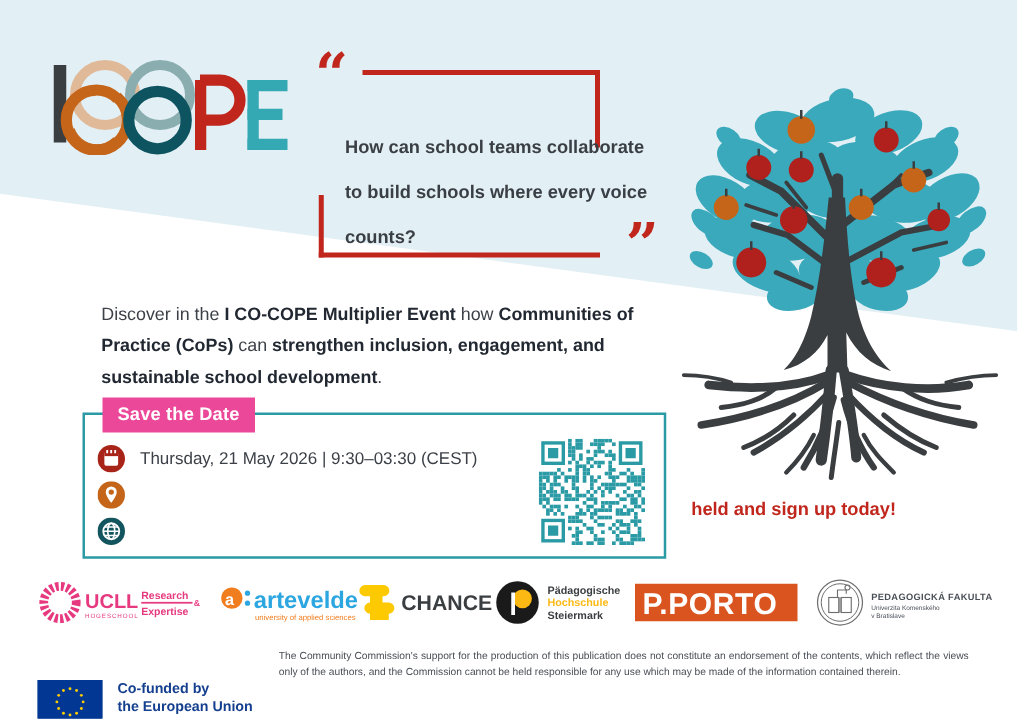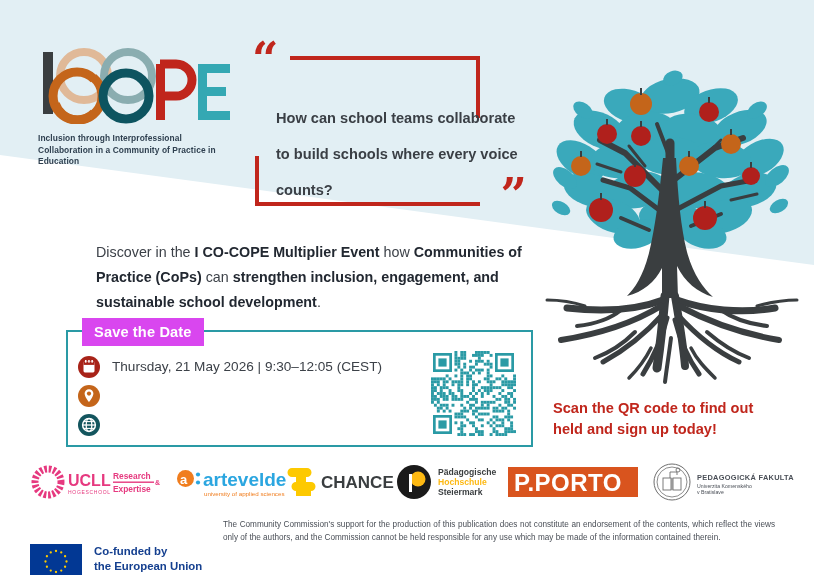--- a/index.html
+++ b/index.html
@@ -25,31 +25,31 @@
   .qt-h{left:38px;top:16px;width:190px;height:4px;}
   .qt-v{left:224px;top:16px;width:4px;height:62px;}
   .qb-v{left:3px;top:116px;width:4px;height:50px;}
   .qb-h{left:3px;top:162px;width:225px;height:4px;}
   .quote-text{
     position:absolute;left:24px;top:42px;width:250px;
     font-size:14.6px;font-weight:bold;line-height:36px;color:#3a3f45;margin-top:18px;
   }
   
   .intro{
-    position:absolute;left:96px;top:240px;width:450px;
+    position:absolute;left:81px;top:240px;width:450px;
     font-size:14.3px;line-height:25px;color:#3c4148;
   }
   .intro b{color:#222831;}
   
   .std-box{
     position:absolute;left:66px;top:330px;width:463px;height:113px;
     border:2px solid #2a9aa5;background:transparent;
   }
   .std-tab{
-    position:absolute;left:82px;top:318px;height:28px;background:#d946ef;
+    position:absolute;left:82px;top:318px;height:28px;background:#ec4899;
     display:flex;align-items:center;padding:0 12px;
     font-size:14.6px;font-weight:bold;color:#ffffff;letter-spacing:.01em;
   }
   .std-rows{position:absolute;left:78px;top:352px;}
   .std-row{display:flex;align-items:center;height:29px;}
   .std-ico{width:22px;height:22px;border-radius:50%;flex:0 0 22px;position:relative;margin-right:12px;}
   .std-txt{font-size:13.6px;color:#3c4148;white-space:nowrap;}
   .qr{position:absolute;left:431px;top:351px;width:85px;height:85px;}
   
   .scan{
@@ -95,21 +95,20 @@
 
         <rect x="118" y="18" width="9" height="56" fill="#c0261c"></rect>
         <path d="M 122 18 L 138 18 A 16 16 0 0 1 138 50 L 122 50" fill="none" stroke="#c0261c" stroke-width="9"></path>
 
         <rect x="160" y="18" width="9" height="56" fill="#34a8b3"></rect>
         <rect x="160" y="18" width="32" height="9" fill="#34a8b3"></rect>
         <rect x="160" y="41" width="28" height="9" fill="#34a8b3"></rect>
         <rect x="160" y="65" width="32" height="9" fill="#34a8b3"></rect>
       </svg>
     </div>
-    <div class="logo-sub">Inclusion through Interprofessional Collaboration in a Community of Practice in Education</div>
   </div>
 
   <div class="quote-wrap">
     <div class="q-mark q-open">“</div>
     <div class="q-line qt-h"></div>
     <div class="q-line qt-v"></div>
     <div class="q-line qb-v"></div>
     <div class="q-line qb-h"></div>
     <div class="quote-text">How can school teams collaborate to build schools where every voice counts?</div>
     <div class="q-mark q-close">”</div>
@@ -127,21 +126,21 @@
       <span class="std-ico">
         <svg width="22" height="22" viewBox="0 0 22 22">
           <circle cx="11" cy="11" r="11" fill="#a82318"></circle>
           <rect x="5.5" y="5.5" width="11" height="11" rx="1.4" fill="#ffffff"></rect>
           <rect x="5.5" y="5.5" width="11" height="3.4" fill="#a82318"></rect>
           <rect x="7" y="4" width="1.5" height="2.6" fill="#ffffff"></rect>
           <rect x="10.2" y="4" width="1.5" height="2.6" fill="#ffffff"></rect>
           <rect x="13.4" y="4" width="1.5" height="2.6" fill="#ffffff"></rect>
         </svg>
       </span>
-      <span class="std-txt">Thursday, 21 May 2026 | 9:30–12:05 (CEST)</span>
+      <span class="std-txt">Thursday, 21 May 2026 | 9:30–03:30 (CEST)</span>
     </div>
     <div class="std-row">
       <span class="std-ico">
         <svg width="22" height="22" viewBox="0 0 22 22">
           <circle cx="11" cy="11" r="11" fill="#c4651a"></circle>
           <path d="M11 4.2 a4.4 4.4 0 0 1 4.4 4.4 c0 3.4 -4.4 8.6 -4.4 8.6 s-4.4 -5.2 -4.4 -8.6 A4.4 4.4 0 0 1 11 4.2 z" fill="#ffffff"></path>
           <circle cx="11" cy="8.6" r="2.1" fill="#c4651a"></circle>
         </svg>
       </span>
     </div>
@@ -489,21 +488,20 @@
       <rect x="4.7" y="66.7" width="13.6" height="13.6"></rect>
     </g>
     <g fill="#2a9aa5">
       <rect x="7.4" y="7.4" width="8.2" height="8.2"></rect>
         <rect x="69.4" y="7.4" width="8.2" height="8.2"></rect>
       <rect x="7.4" y="69.4" width="8.2" height="8.2"></rect>
     </g>
   </svg>
 
   <div class="scan">
-    <div>Scan the QR code to find out</div>
     <div>held and sign up today!</div>
   </div>
 
   <svg class="tree" viewBox="0 0 290 340">
 
     <g fill="#3aa9bb">
       <ellipse cx="145" cy="48" rx="30" ry="17" transform="rotate(-12 145 48)"></ellipse>
       <ellipse cx="105" cy="58" rx="27" ry="16" transform="rotate(18 105 58)"></ellipse>
       <ellipse cx="186" cy="58" rx="28" ry="16" transform="rotate(-20 186 58)"></ellipse>
       <ellipse cx="75" cy="82" rx="28" ry="17" transform="rotate(25 75 82)"></ellipse>

